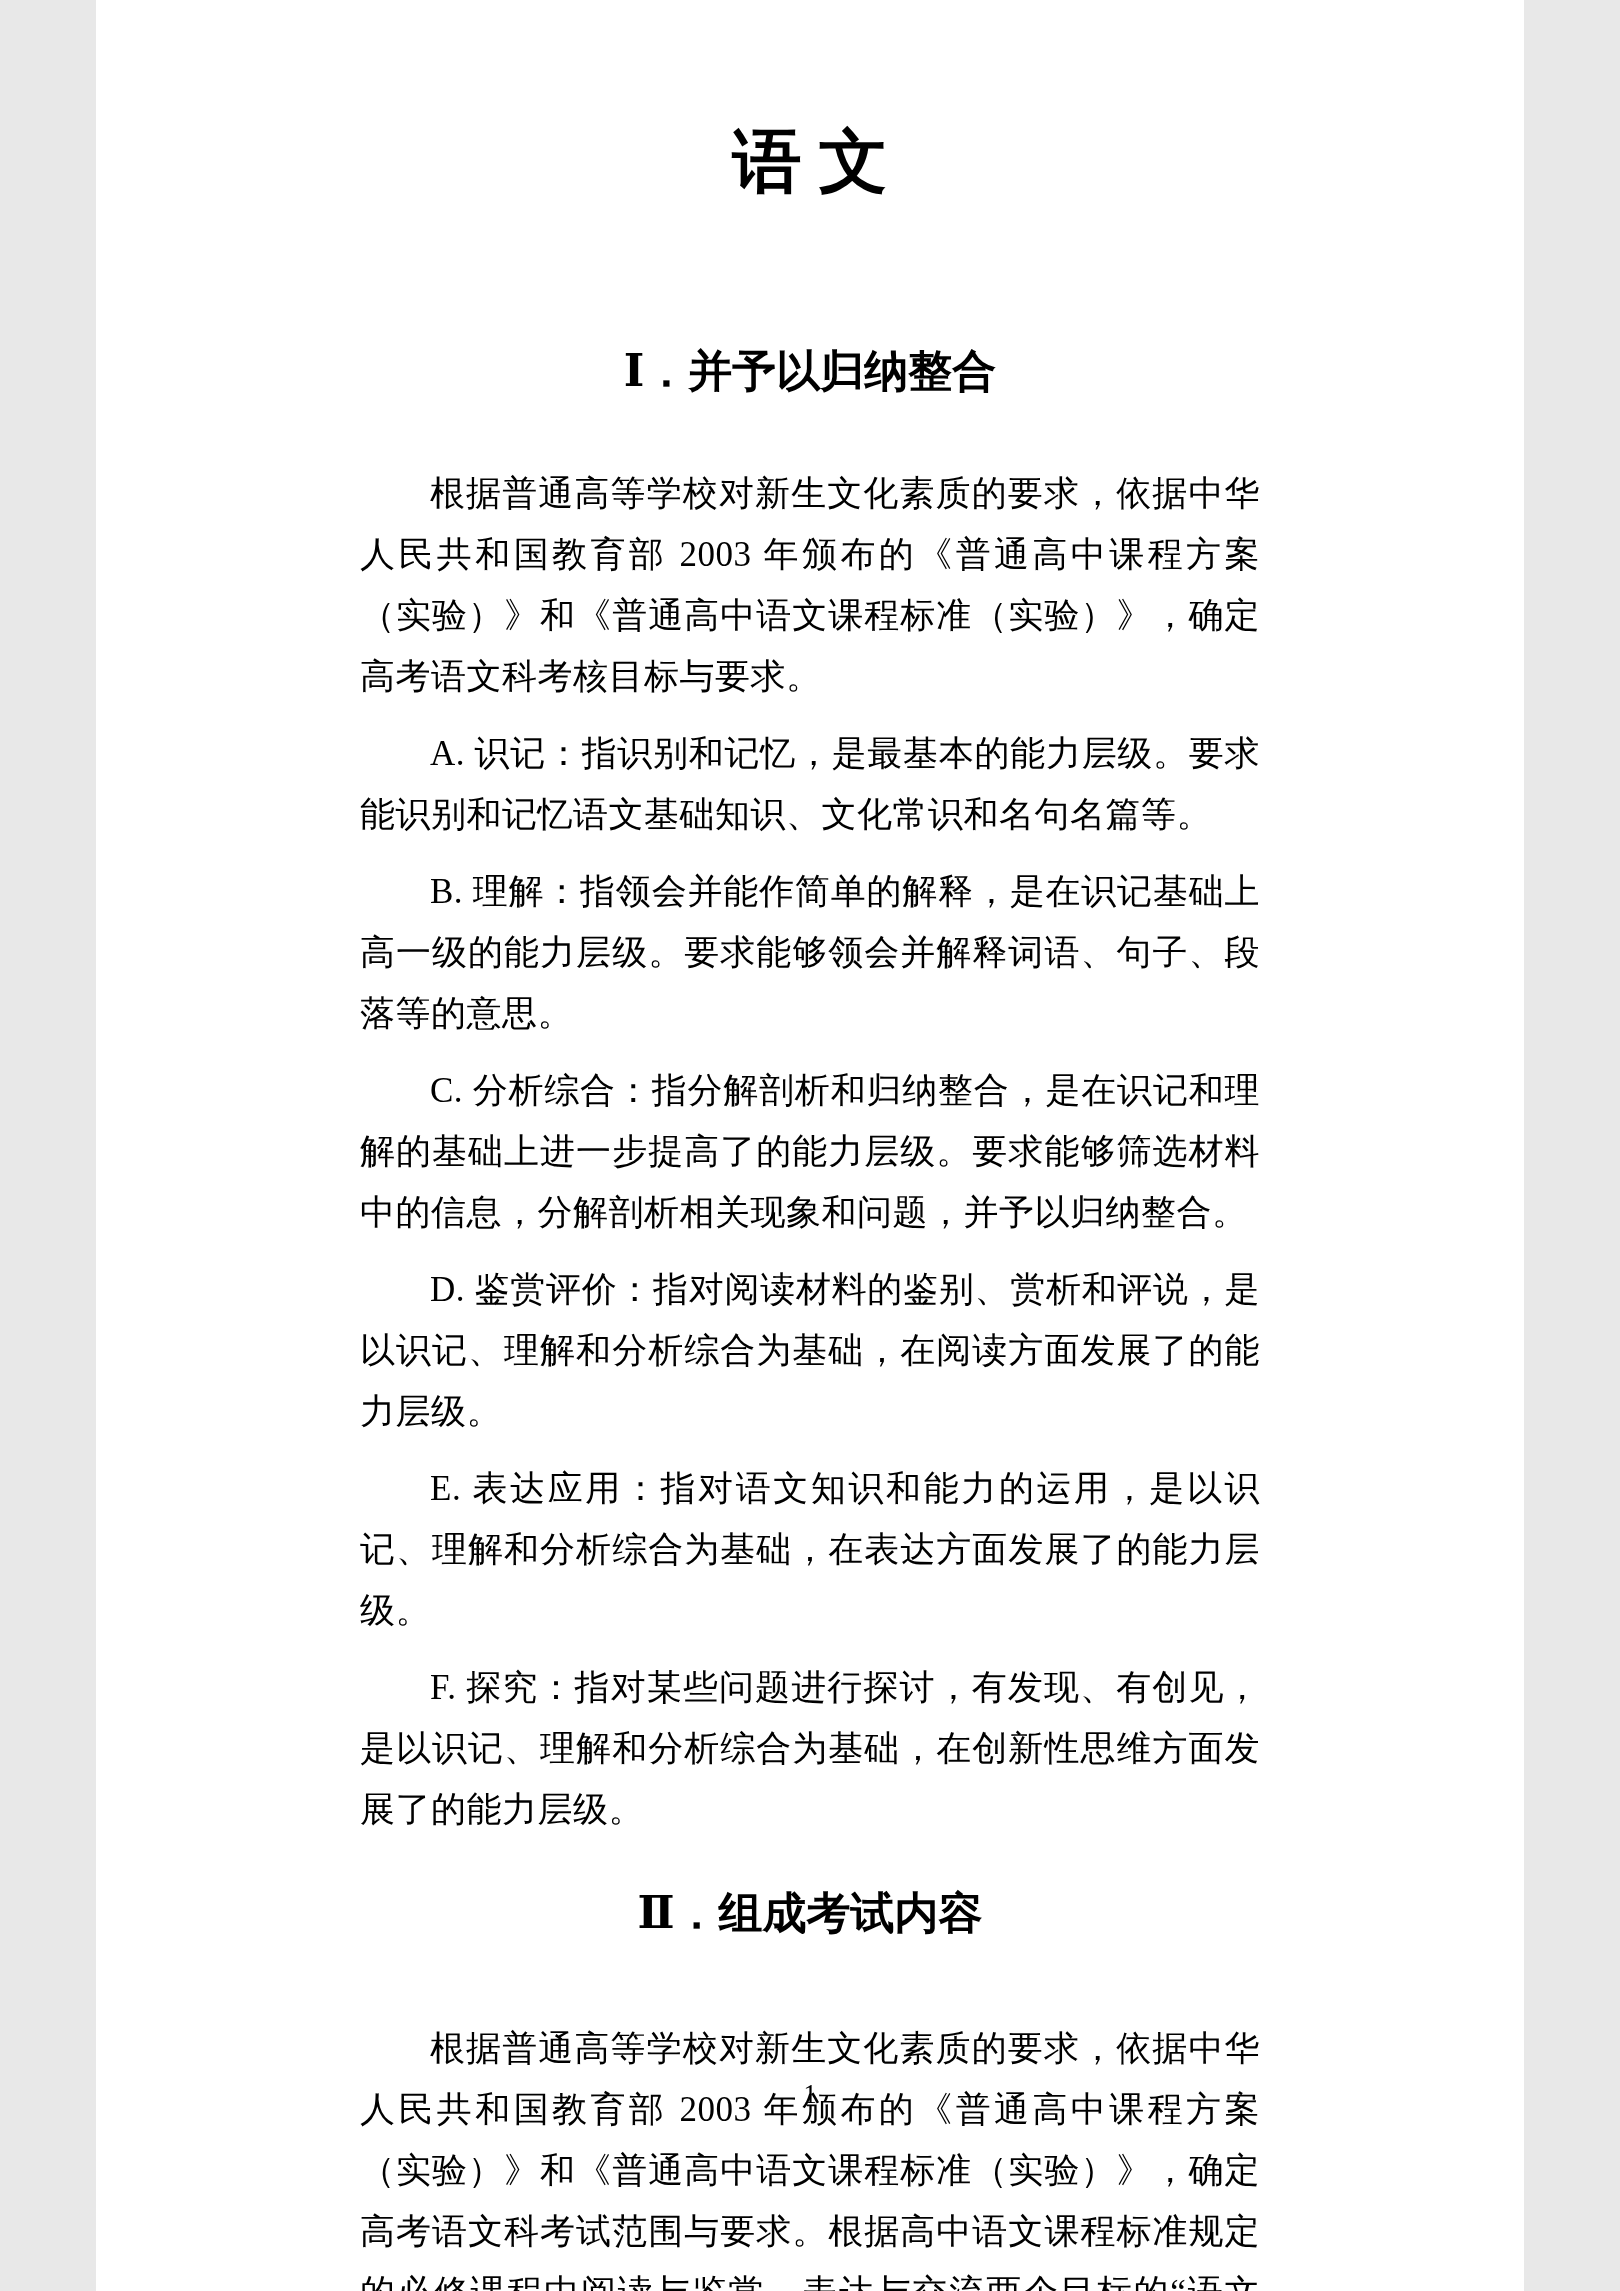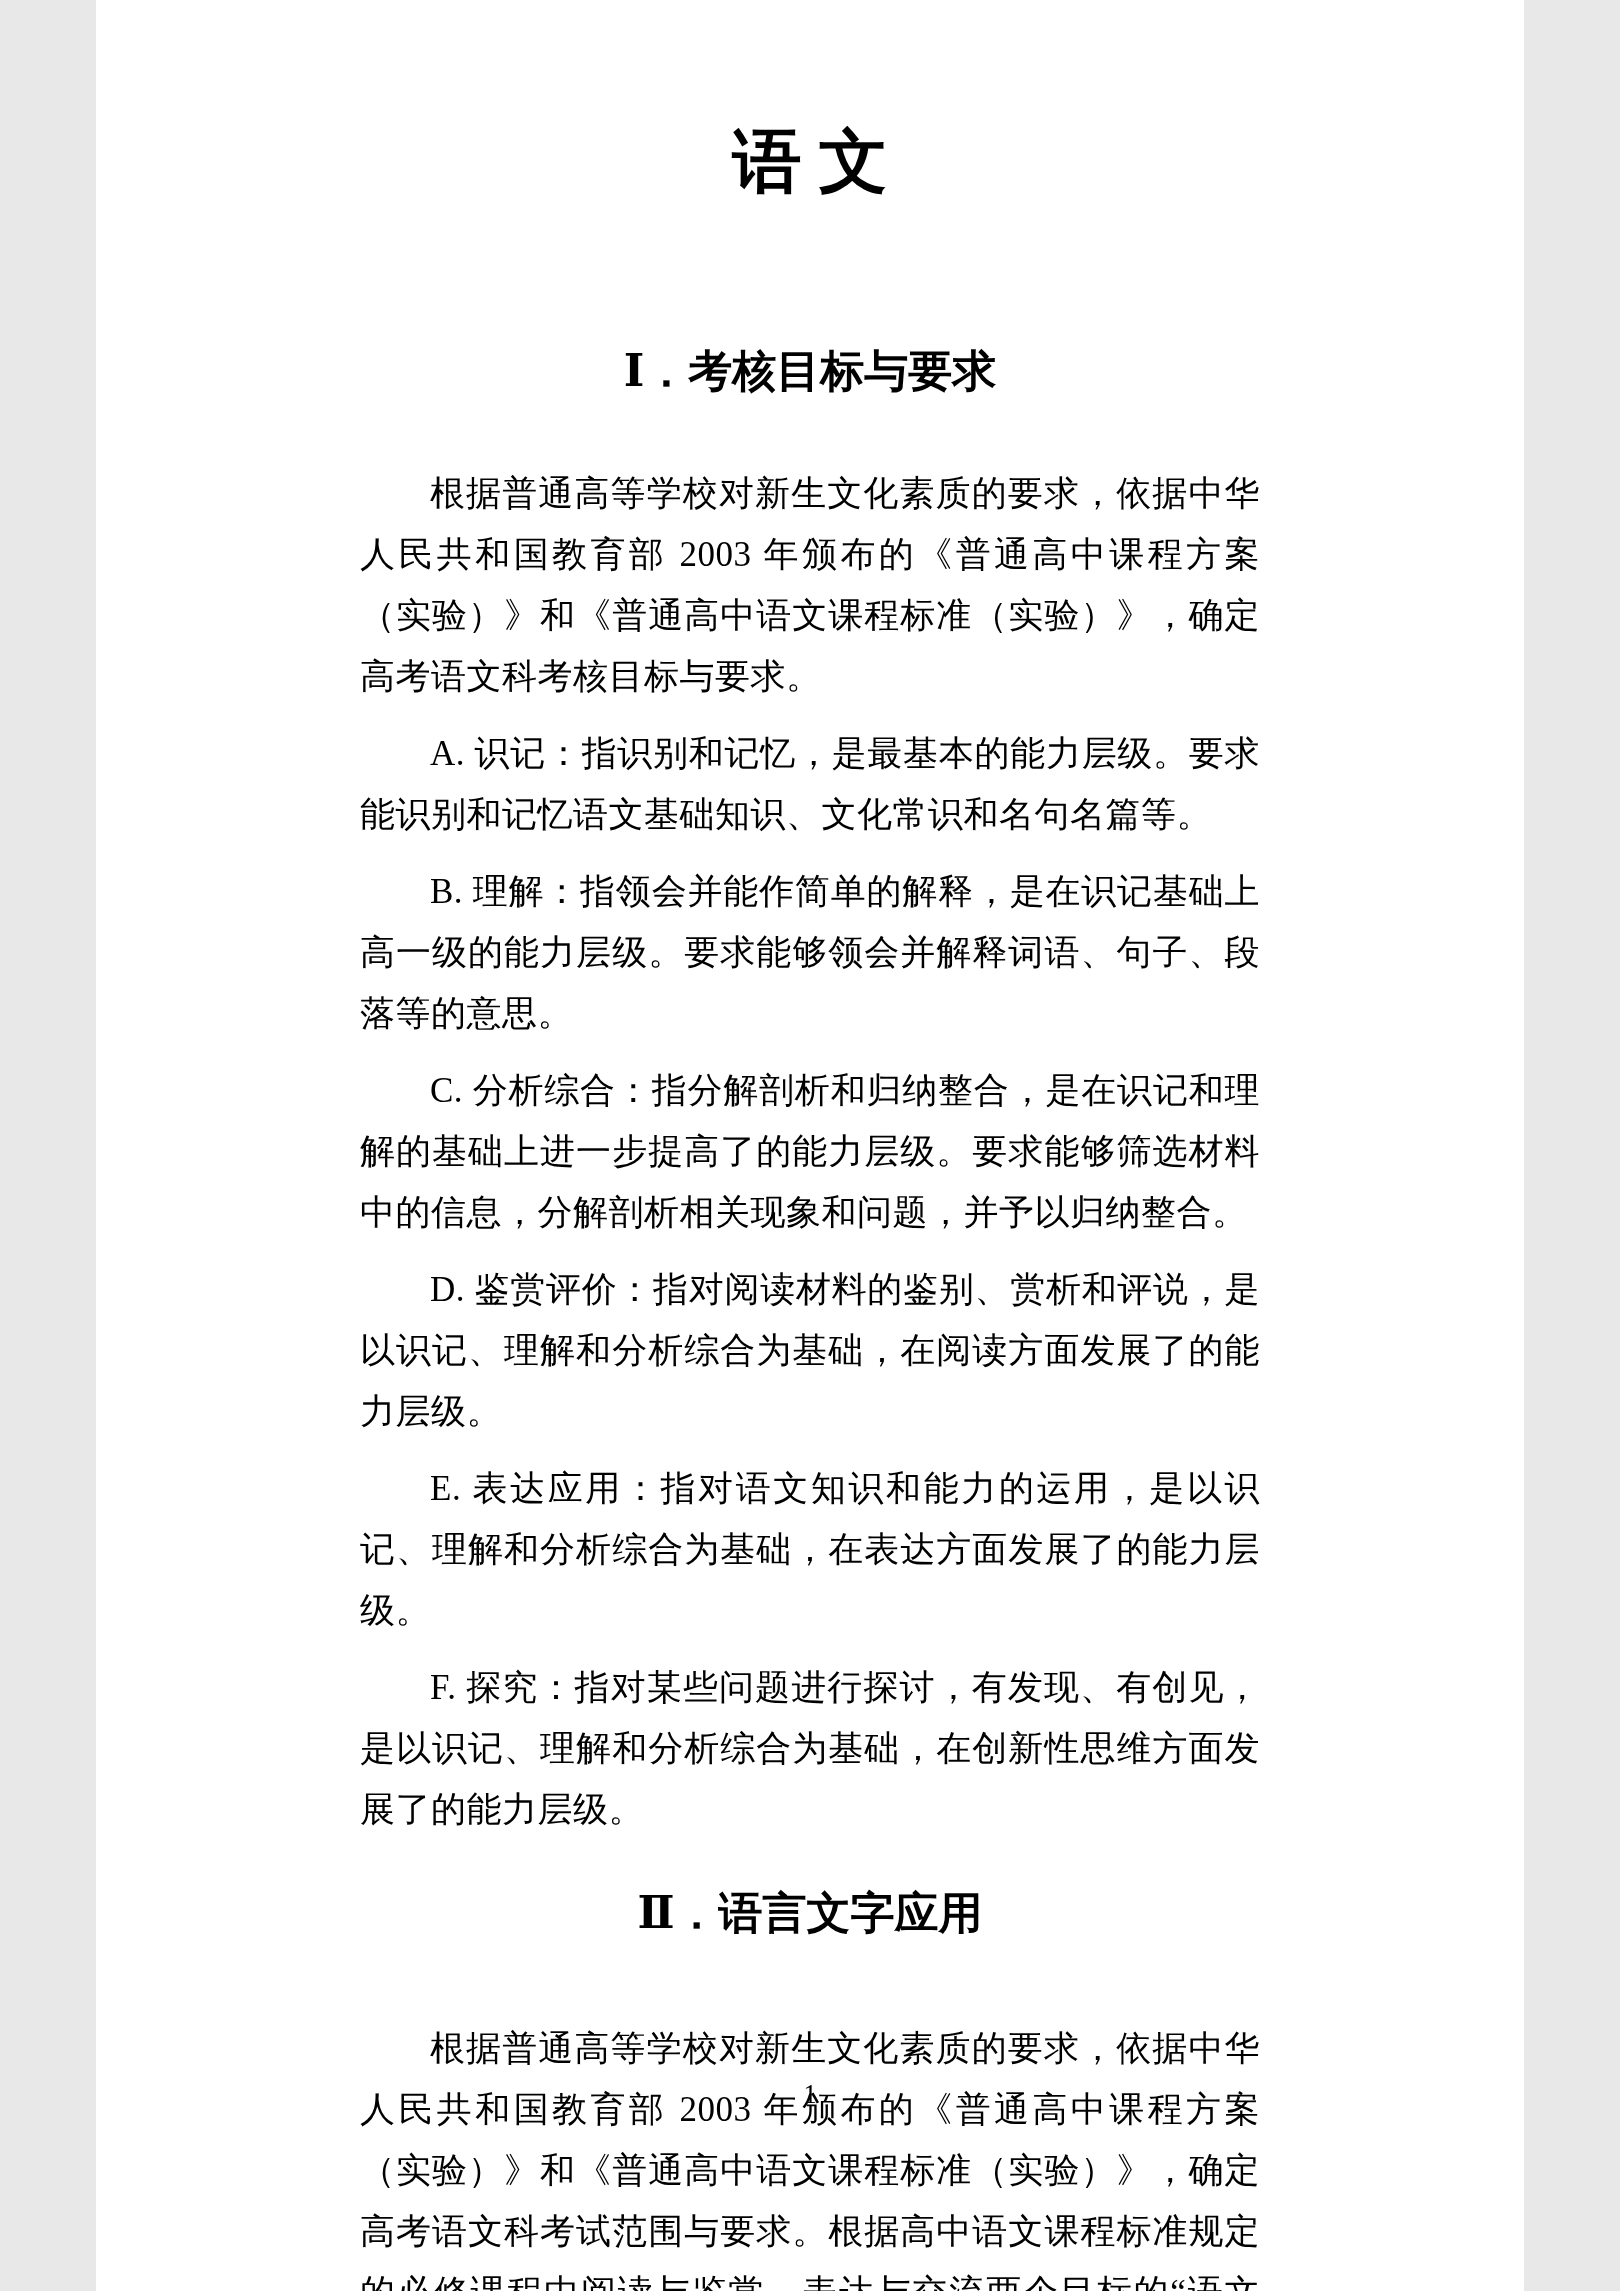--- a/index.html
+++ b/index.html
@@ -64,31 +64,31 @@
   }
 </style>
 </head>
 <body>
 
 <div class="page">
   <div class="content">
 
     <h1 class="doc-title">语 文</h1>
 
-    <h2 class="section-heading first">Ⅰ．考核目标与要求</h2>
+    <h2 class="section-heading first">Ⅰ．并予以归纳整合</h2>
 
     <p class="body-para">根据普通高等学校对新生文化素质的要求，依据中华人民共和国教育部 2003 年颁布的《普通高中课程方案（实验）》和《普通高中语文课程标准（实验）》，确定高考语文科考核目标与要求。</p>
     <p class="body-para">A. 识记：指识别和记忆，是最基本的能力层级。要求能识别和记忆语文基础知识、文化常识和名句名篇等。</p>
     <p class="body-para">B. 理解：指领会并能作简单的解释，是在识记基础上高一级的能力层级。要求能够领会并解释词语、句子、段落等的意思。</p>
     <p class="body-para">C. 分析综合：指分解剖析和归纳整合，是在识记和理解的基础上进一步提高了的能力层级。要求能够筛选材料中的信息，分解剖析相关现象和问题，并予以归纳整合。</p>
     <p class="body-para">D. 鉴赏评价：指对阅读材料的鉴别、赏析和评说，是以识记、理解和分析综合为基础，在阅读方面发展了的能力层级。</p>
     <p class="body-para">E. 表达应用：指对语文知识和能力的运用，是以识记、理解和分析综合为基础，在表达方面发展了的能力层级。</p>
     <p class="body-para">F. 探究：指对某些问题进行探讨，有发现、有创见，是以识记、理解和分析综合为基础，在创新性思维方面发展了的能力层级。</p>
 
-    <h2 class="section-heading second">Ⅱ．语言文字应用</h2>
+    <h2 class="section-heading second">Ⅱ．组成考试内容</h2>
 
     <p class="body-para">根据普通高等学校对新生文化素质的要求，依据中华人民共和国教育部 2003 年颁布的《普通高中课程方案（实验）》和《普通高中语文课程标准（实验）》，确定高考语文科考试范围与要求。根据高中语文课程标准规定的必修课程中阅读与鉴赏、表达与交流两个目标的“语文 1”至“语文 5”五个模块，选修课程中诗歌与散文、小说与戏剧、新闻与传记、语言文字应用、文化论著研读五个系列，组成考试内容。考试内容分为阅读和表达两个部分。</p>
 
   </div>
 
   <div class="page-number">1</div>
 </div>
 
 
 </body></html>

